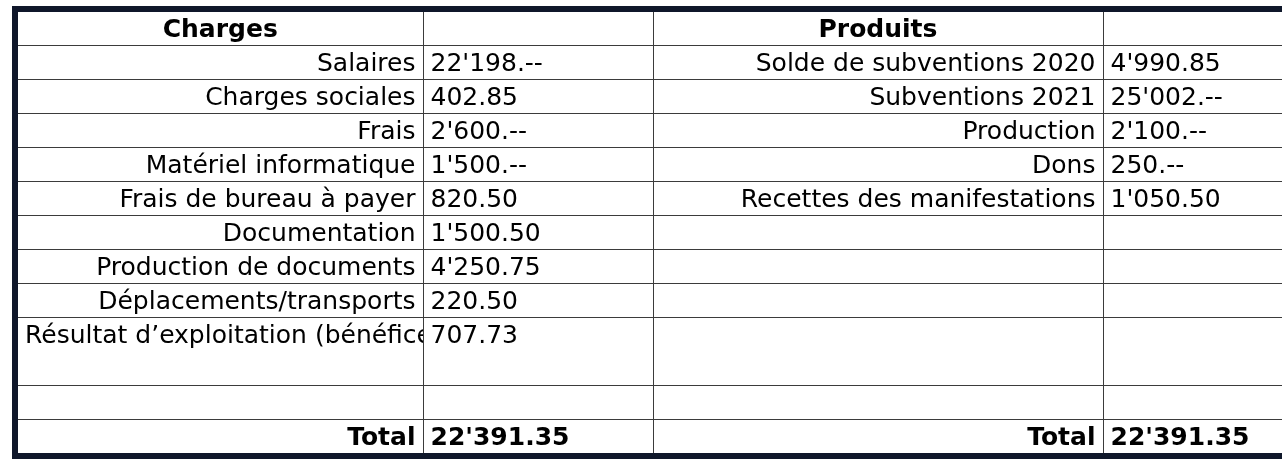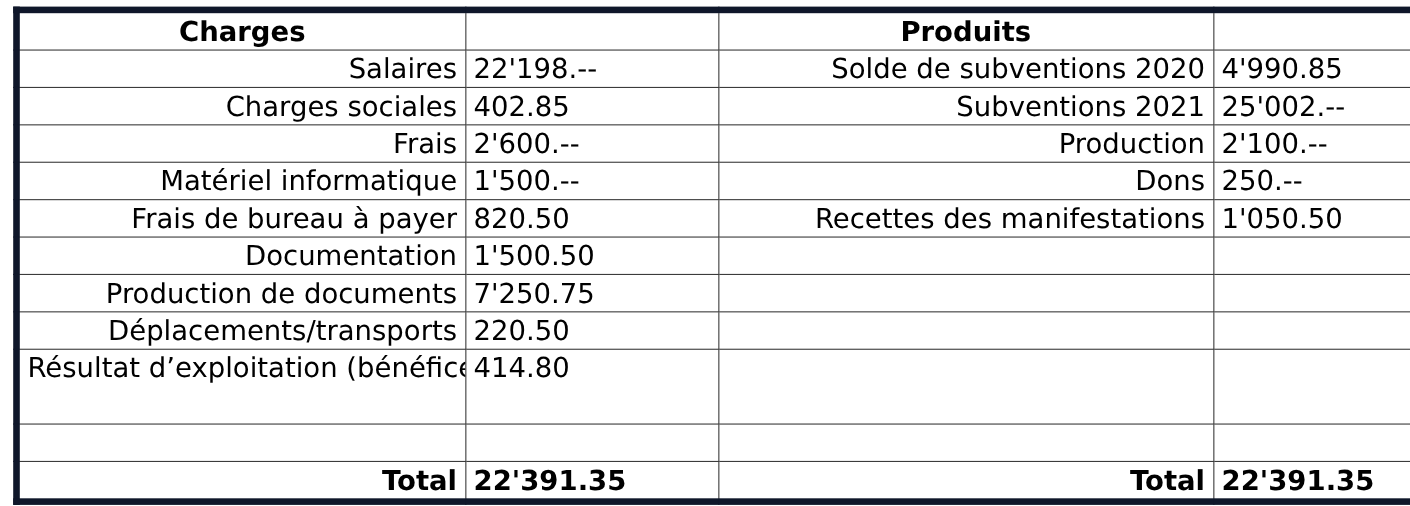--- a/index.html
+++ b/index.html
@@ -102,35 +102,35 @@
 
       <tr class="row">
         <td class="label">Documentation</td>
         <td class="num">1'500.50</td>
         <td class="label"></td>
         <td class="num"></td>
       </tr>
 
       <tr class="row">
         <td class="label">Production de documents</td>
-        <td class="num">7'250.75</td>
+        <td class="num">4'250.75</td>
         <td class="label"></td>
         <td class="num"></td>
       </tr>
 
       <tr class="row">
         <td class="label">Déplacements/transports</td>
         <td class="num">220.50</td>
         <td class="label"></td>
         <td class="num"></td>
       </tr>
 
       <tr class="row-tall">
         <td class="label wrap">Résultat d’exploitation (bénéfice)</td>
-        <td class="num">414.80</td>
+        <td class="num">707.73</td>
         <td class="label"></td>
         <td class="num"></td>
       </tr>
 
       <tr class="row">
         <td class="label"></td>
         <td class="num"></td>
         <td class="label"></td>
         <td class="num"></td>
       </tr>

